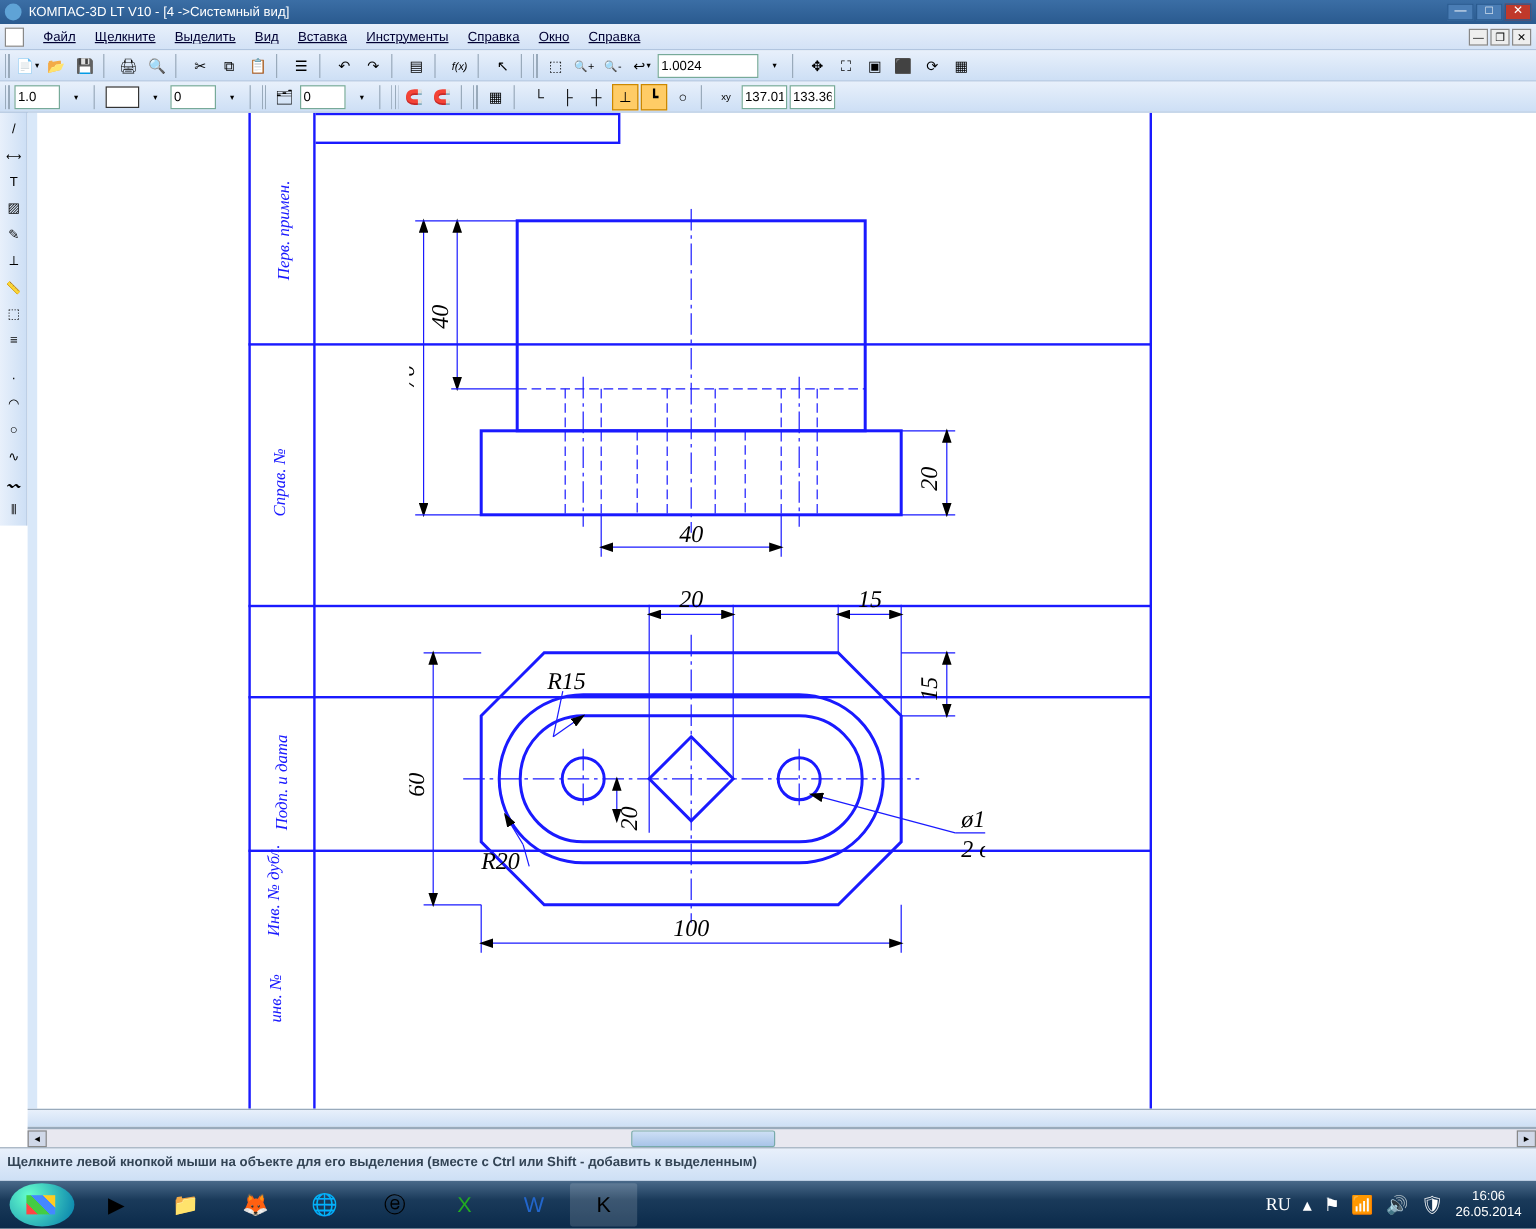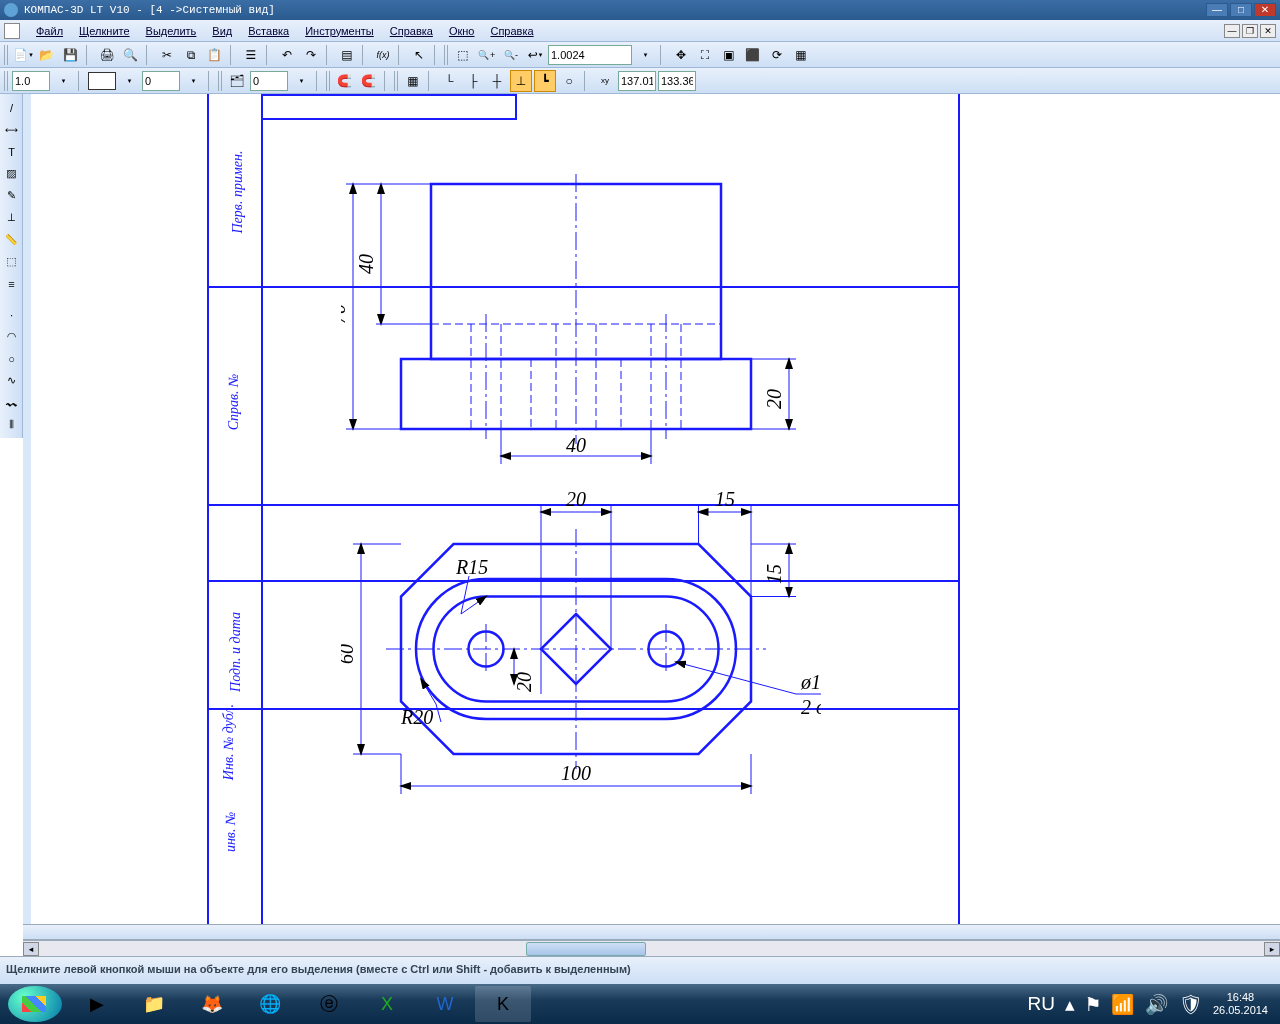--- a/index.html
+++ b/index.html
@@ -1,21 +1,21 @@
 <!DOCTYPE html>
 <html><head>
 <meta charset="utf-8">
 <style>
 * { box-sizing: border-box; margin: 0; padding: 0; }
 body { font-family: Tahoma, Arial, sans-serif; font-size: 11px; background: #fff; width: 1280px; height: 1024px; overflow: hidden; position: relative; }
 
 
 .titlebar { height: 20px; background: linear-gradient(to bottom, #3b6ea5, #2a5a8f); color: #fff; display: flex; align-items: center; padding: 0 4px; }
 .titlebar .icon { width: 14px; height: 14px; background: #5fa3d6; border-radius: 50%; margin-right: 6px; }
-.titlebar .title { flex: 1; font-size: 11px; font-family: Liberation Mono, monospace; }
+.titlebar .title { flex: 1; font-size: 11px; }
 .titlebar .winbtns { display: flex; gap: 2px; }
 .titlebar .winbtn { width: 22px; height: 14px; background: #4a7db5; border: 1px solid #2a5a8f; color: #fff; text-align: center; line-height: 12px; cursor: pointer; font-size: 10px; }
 .titlebar .winbtn.close { background: #c0392b; }
 
 
 .menubar { height: 22px; background: linear-gradient(to bottom, #e8f0fb, #d3e2f6); display: flex; align-items: center; padding: 0 4px; border-bottom: 1px solid #a0b8d8; }
 .menubar .appicon { width: 16px; height: 16px; margin-right: 8px; background: #fff; border: 1px solid #888; }
 .menubar .menuitem { padding: 2px 8px; cursor: pointer; color: #003; }
 .menubar .menuitem u { text-decoration: underline; }
 .menubar .docctrl { margin-left: auto; display: flex; gap: 2px; }
@@ -76,21 +76,21 @@
 
 
 .statusbar { position: absolute; left: 0; right: 0; bottom: 40px; height: 28px; background: linear-gradient(to bottom,#e8f0fb,#cddff5); border-top: 1px solid #9ab; padding: 6px 6px; color: #345; font-size: 11px; font-weight: bold; }
 
 
 .taskbar { position: absolute; left: 0; right: 0; bottom: 0; height: 40px; background: linear-gradient(to bottom, #4a6a8a, #1a3a5a 40%, #0a2a4a); display: flex; align-items: center; padding: 0 2px; }
 .startbtn { width: 54px; height: 36px; background: radial-gradient(circle at 30% 30%, #6fc, #07a); border-radius: 50%; margin: 0 6px; cursor: pointer; position: relative; }
 .startbtn::before { content: ''; position: absolute; left: 14px; top: 10px; width: 24px; height: 16px; background: linear-gradient(45deg,#f44 25%, #4c4 25% 50%, #48f 50% 75%, #fc2 75%); }
 .taskbtn { width: 56px; height: 36px; margin: 0 1px; cursor: pointer; display: flex; align-items: center; justify-content: center; font-size: 18px; border-radius: 2px; }
 .tray { margin-left: auto; display: flex; align-items: center; gap: 10px; color: #fff; font-size: 11px; padding: 0 10px; }
-.tray .trayicon { font-size: 19px; cursor: pointer; }
+.tray .trayicon { font-size: 15px; cursor: pointer; font-family: Liberation Serif, serif; }
 .tray .clock { text-align: center; line-height: 1.2; }
 
 
 .i-new::before { content:'📄'; } .i-open::before { content:'📂'; } .i-save::before { content:'💾'; }
 .i-print::before { content:'🖨'; } .i-preview::before { content:'🔍'; } .i-cut::before { content:'✂'; }
 .i-copy::before { content:'⧉'; } .i-paste::before { content:'📋'; } .i-undo::before { content:'↶'; }
 .i-redo::before { content:'↷'; } .i-fx::before { content:'f(x)'; font-size:9px; font-style:italic; }
 .i-arrow::before { content:'↖'; } .i-zoomwin::before { content:'⬚'; } .i-zoomin::before { content:'🔍+'; font-size:9px;}
 .i-zoomout::before { content:'🔍-'; font-size:9px;} .i-zoomfit::before { content:'⛶'; }
 .i-pan::before { content:'✥'; }
@@ -384,17 +384,17 @@
   <div class="taskbtn" style="color:#26c">W</div>
   <div class="taskbtn" style="background:rgba(255,255,255,.15)">K</div>
   <div class="tray">
     <span class="trayicon">RU</span>
     <span class="trayicon">▴</span>
     <span class="trayicon">⚑</span>
     <span class="trayicon">📶</span>
     <span class="trayicon">🔊</span>
     <span class="trayicon">🛡</span>
     <div class="clock">
-      <div>16:48</div>
+      <div>16:06</div>
       <div>26.05.2014</div>
     </div>
   </div>
 </div>
 
 </body></html>

